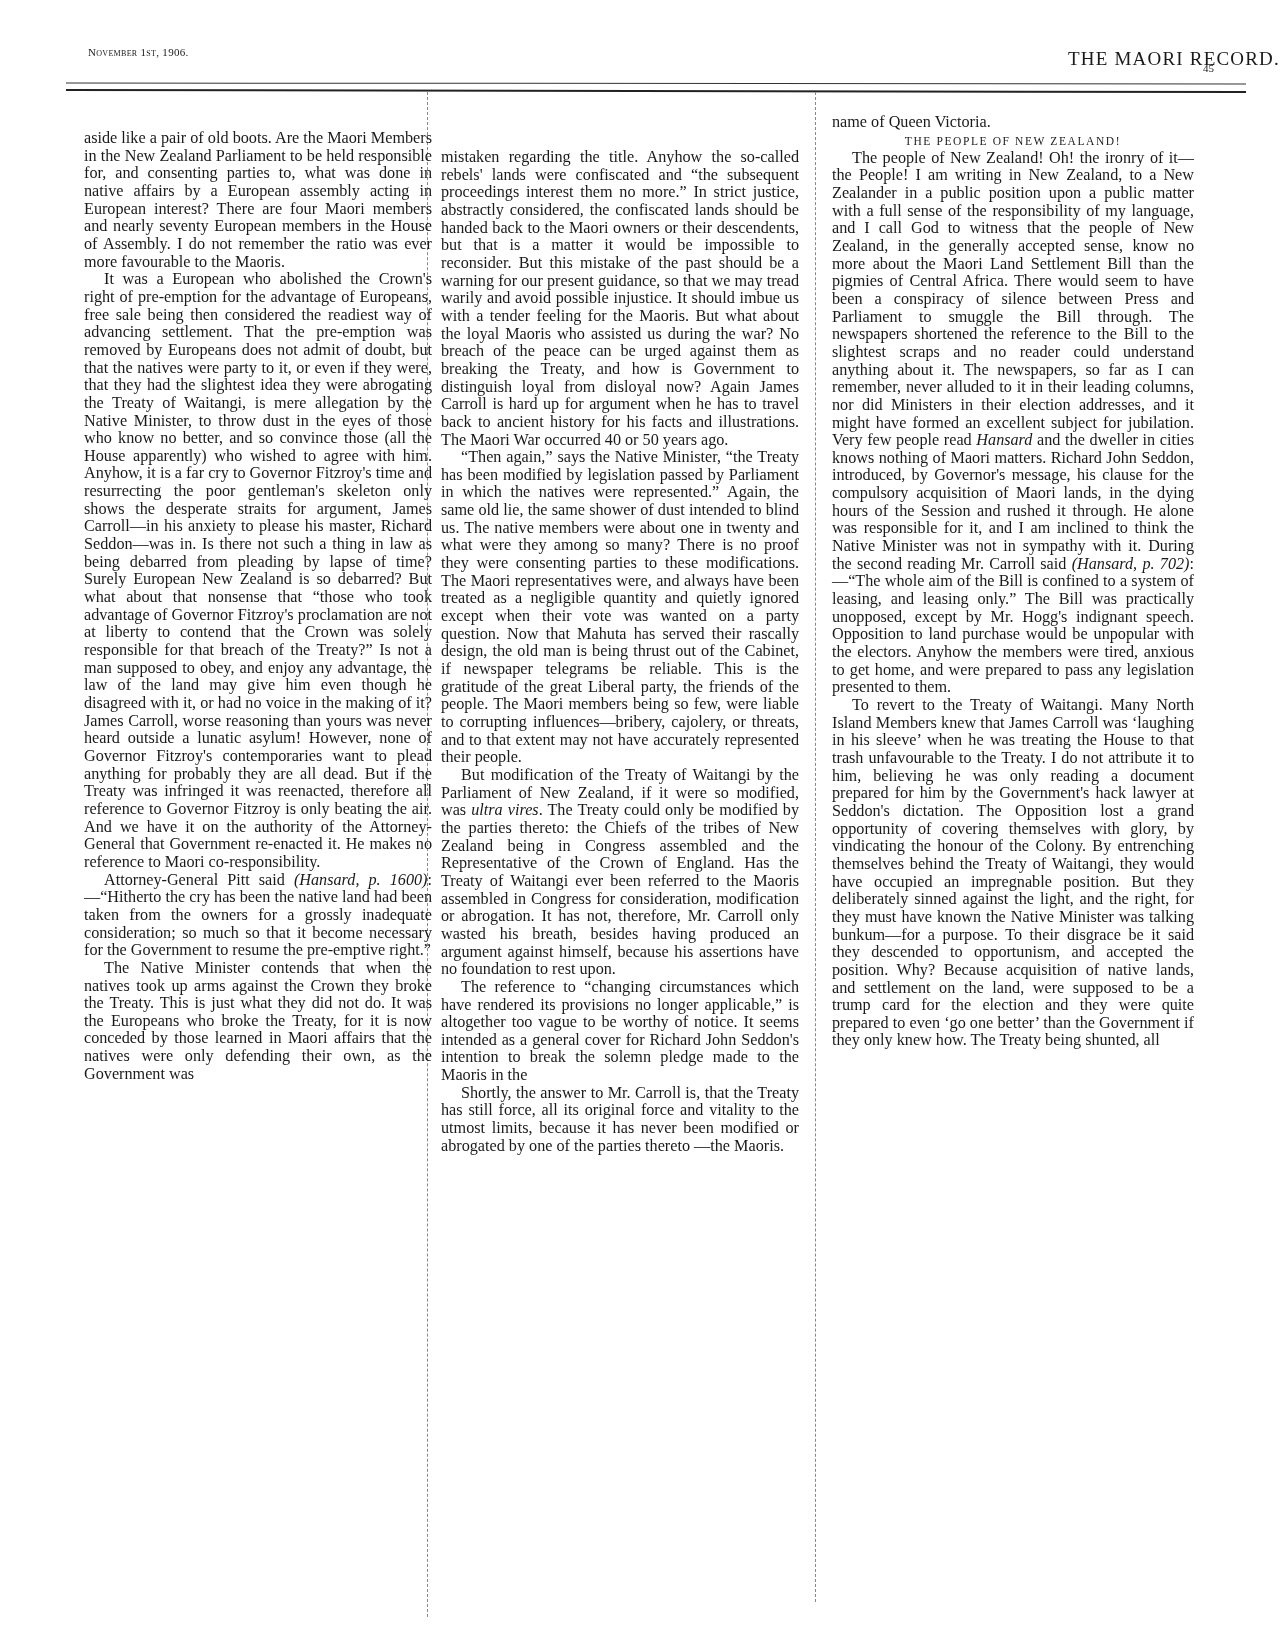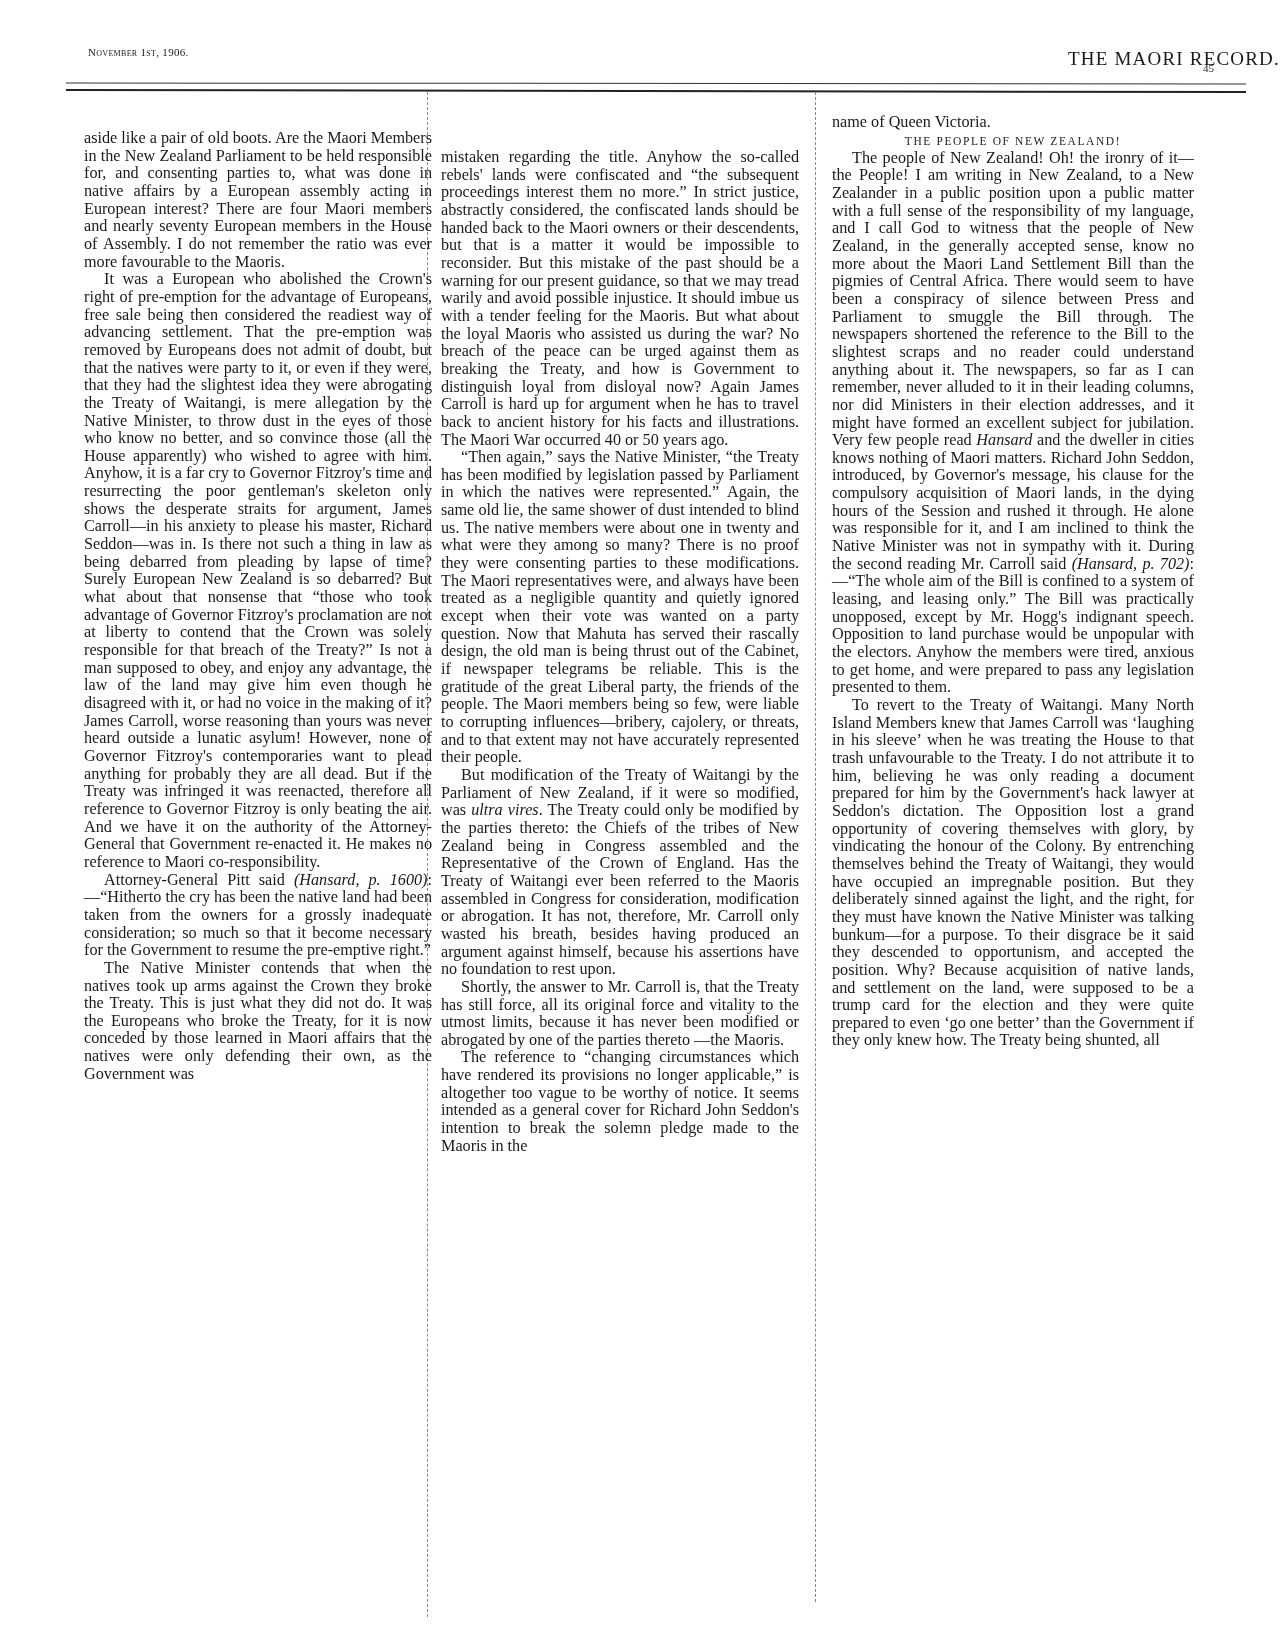--- a/index.html
+++ b/index.html
@@ -38,21 +38,21 @@
 <div class="col c1">
     <p class=""><span>aside like a pair of old boots. Are the Maori Members in the New Zealand Parliament to be held responsible for, and consenting parties to, what was done in native affairs by a European assembly acting in European interest? There are four Maori members and nearly seventy European members in the House of Assembly. I do not remember the ratio was ever more favourable to the Maoris.</span></p>
     <p class="ind"><span>It was a European who abolished the Crown's right of pre-emption for the advantage of Europeans, free sale being then considered the readiest way of advancing settlement. That the pre-emption was removed by Europeans does not admit of doubt, but that the natives were party to it, or even if they were, that they had the slightest idea they were abrogating the Treaty of Waitangi, is mere allegation by the Native Minister, to throw dust in the eyes of those who know no better, and so convince those (all the House apparently) who wished to agree with him. Anyhow, it is a far cry to Governor Fitzroy's time and resurrecting the poor gentleman's skeleton only shows the desperate straits for argument, James Carroll—in his anxiety to please his master, Richard Seddon—was in. Is there not such a thing in law as being debarred from pleading by lapse of time? Surely European New Zealand is so debarred? But what about that nonsense that “those who took advantage of Governor Fitzroy's proclamation are not at liberty to contend that the Crown was solely responsible for that breach of the Treaty?” Is not a man supposed to obey, and enjoy any advantage, the law of the land may give him even though he disagreed with it, or had no voice in the making of it? James Carroll, worse reasoning than yours was never heard outside a lunatic asylum! However, none of Governor Fitzroy's contemporaries want to plead anything for probably they are all dead. But if the Treaty was infringed it was reenacted, therefore all reference to Governor Fitzroy is only beating the air. And we have it on the authority of the Attorney-General that Government re-enacted it. He makes no reference to Maori co-responsibility.</span></p>
     <p class="ind"><span>Attorney-General Pitt said </span><i>(Hansard, p. 1600)</i><span>:—“Hitherto the cry has been the native land had been taken from the owners for a grossly inadequate consideration; so much so that it become necessary for the Government to resume the pre-emptive right.”</span></p>
     <p class="ind"><span>The Native Minister contends that when the natives took up arms against the Crown they broke the Treaty. This is just what they did not do. It was the Europeans who broke the Treaty, for it is now conceded by those learned in Maori affairs that the natives were only defending their own, as the Government was</span></p>
   </div>
 <div class="col c2">
     <p class=""><span>mistaken regarding the title. Anyhow the so-called rebels' lands were confiscated and “the subsequent proceedings interest them no more.” In strict justice, abstractly considered, the confiscated lands should be handed back to the Maori owners or their descendents, but that is a matter it would be impossible to reconsider. But this mistake of the past should be a warning for our present guidance, so that we may tread warily and avoid possible injustice. It should imbue us with a tender feeling for the Maoris. But what about the loyal Maoris who assisted us during the war? No breach of the peace can be urged against them as breaking the Treaty, and how is Government to distinguish loyal from disloyal now? Again James Carroll is hard up for argument when he has to travel back to ancient history for his facts and illustrations. The Maori War occurred 40 or 50 years ago.</span></p>
     <p class="ind"><span>“Then again,” says the Native Minister, “the Treaty has been modified by legislation passed by Parliament in which the natives were represented.” Again, the same old lie, the same shower of dust intended to blind us. The native members were about one in twenty and what were they among so many? There is no proof they were consenting parties to these modifications. The Maori representatives were, and always have been treated as a negligible quantity and quietly ignored except when their vote was wanted on a party question. Now that Mahuta has served their rascally design, the old man is being thrust out of the Cabinet, if newspaper telegrams be reliable. This is the gratitude of the great Liberal party, the friends of the people. The Maori members being so few, were liable to corrupting influences—bribery, cajolery, or threats, and to that extent may not have accurately represented their people.</span></p>
     <p class="ind"><span>But modification of the Treaty of Waitangi by the Parliament of New Zealand, if it were so modified, was </span><i>ultra vires</i><span>. The Treaty could only be modified by the parties thereto: the Chiefs of the tribes of New Zealand being in Congress assembled and the Representative of the Crown of England. Has the Treaty of Waitangi ever been referred to the Maoris assembled in Congress for consideration, modification or abrogation. It has not, therefore, Mr. Carroll only wasted his breath, besides having produced an argument against himself, because his assertions have no foundation to rest upon.</span></p>
+    <p class="ind"><span>The reference to “changing circumstances which have rendered its provisions no longer applicable,” is altogether too vague to be worthy of notice. It seems intended as a general cover for Richard John Seddon's intention to break the solemn pledge made to the Maoris in the</span></p>
     <p class="ind"><span>Shortly, the answer to Mr. Carroll is, that the Treaty has still force, all its original force and vitality to the utmost limits, because it has never been modified or abrogated by one of the parties thereto —the Maoris.</span></p>
-    <p class="ind"><span>The reference to “changing circumstances which have rendered its provisions no longer applicable,” is altogether too vague to be worthy of notice. It seems intended as a general cover for Richard John Seddon's intention to break the solemn pledge made to the Maoris in the</span></p>
   </div>
 <div class="col c3">
     <p class=""><span>name of Queen Victoria.</span></p>
     <div class="sub"><span>THE PEOPLE OF NEW ZEALAND!</span></div>
     <p class="ind"><span>The people of New Zealand! Oh! the ironry of it—the People! I am writing in New Zealand, to a New Zealander in a public position upon a public matter with a full sense of the responsibility of my language, and I call God to witness that the people of New Zealand, in the generally accepted sense, know no more about the Maori Land Settlement Bill than the pigmies of Central Africa. There would seem to have been a conspiracy of silence between Press and Parliament to smuggle the Bill through. The newspapers shortened the reference to the Bill to the slightest scraps and no reader could understand anything about it. The newspapers, so far as I can remember, never alluded to it in their leading columns, nor did Ministers in their election addresses, and it might have formed an excellent subject for jubilation. Very few people read </span><i>Hansard</i><span> and the dweller in cities knows nothing of Maori matters. Richard John Seddon, introduced, by Governor's message, his clause for the compulsory acquisition of Maori lands, in the dying hours of the Session and rushed it through. He alone was responsible for it, and I am inclined to think the Native Minister was not in sympathy with it. During the second reading Mr. Carroll said </span><i>(Hansard, p. 702)</i><span>:—“The whole aim of the Bill is confined to a system of leasing, and leasing only.” The Bill was practically unopposed, except by Mr. Hogg's indignant speech. Opposition to land purchase would be unpopular with the electors. Anyhow the members were tired, anxious to get home, and were prepared to pass any legislation presented to them.</span></p>
     <p class="ind"><span>To revert to the Treaty of Waitangi. Many North Island Members knew that James Carroll was ‘laughing in his sleeve’ when he was treating the House to that trash unfavourable to the Treaty. I do not attribute it to him, believing he was only reading a document prepared for him by the Government's hack lawyer at Seddon's dictation. The Opposition lost a grand opportunity of covering themselves with glory, by vindicating the honour of the Colony. By entrenching themselves behind the Treaty of Waitangi, they would have occupied an impregnable position. But they deliberately sinned against the light, and the right, for they must have known the Native Minister was talking bunkum—for a purpose. To their disgrace be it said they descended to opportunism, and accepted the position. Why? Because acquisition of native lands, and settlement on the land, were supposed to be a trump card for the election and they were quite prepared to even ‘go one better’ than the Government if they only knew how. The Treaty being shunted, all</span></p>
   </div>
 
 </body></html>

